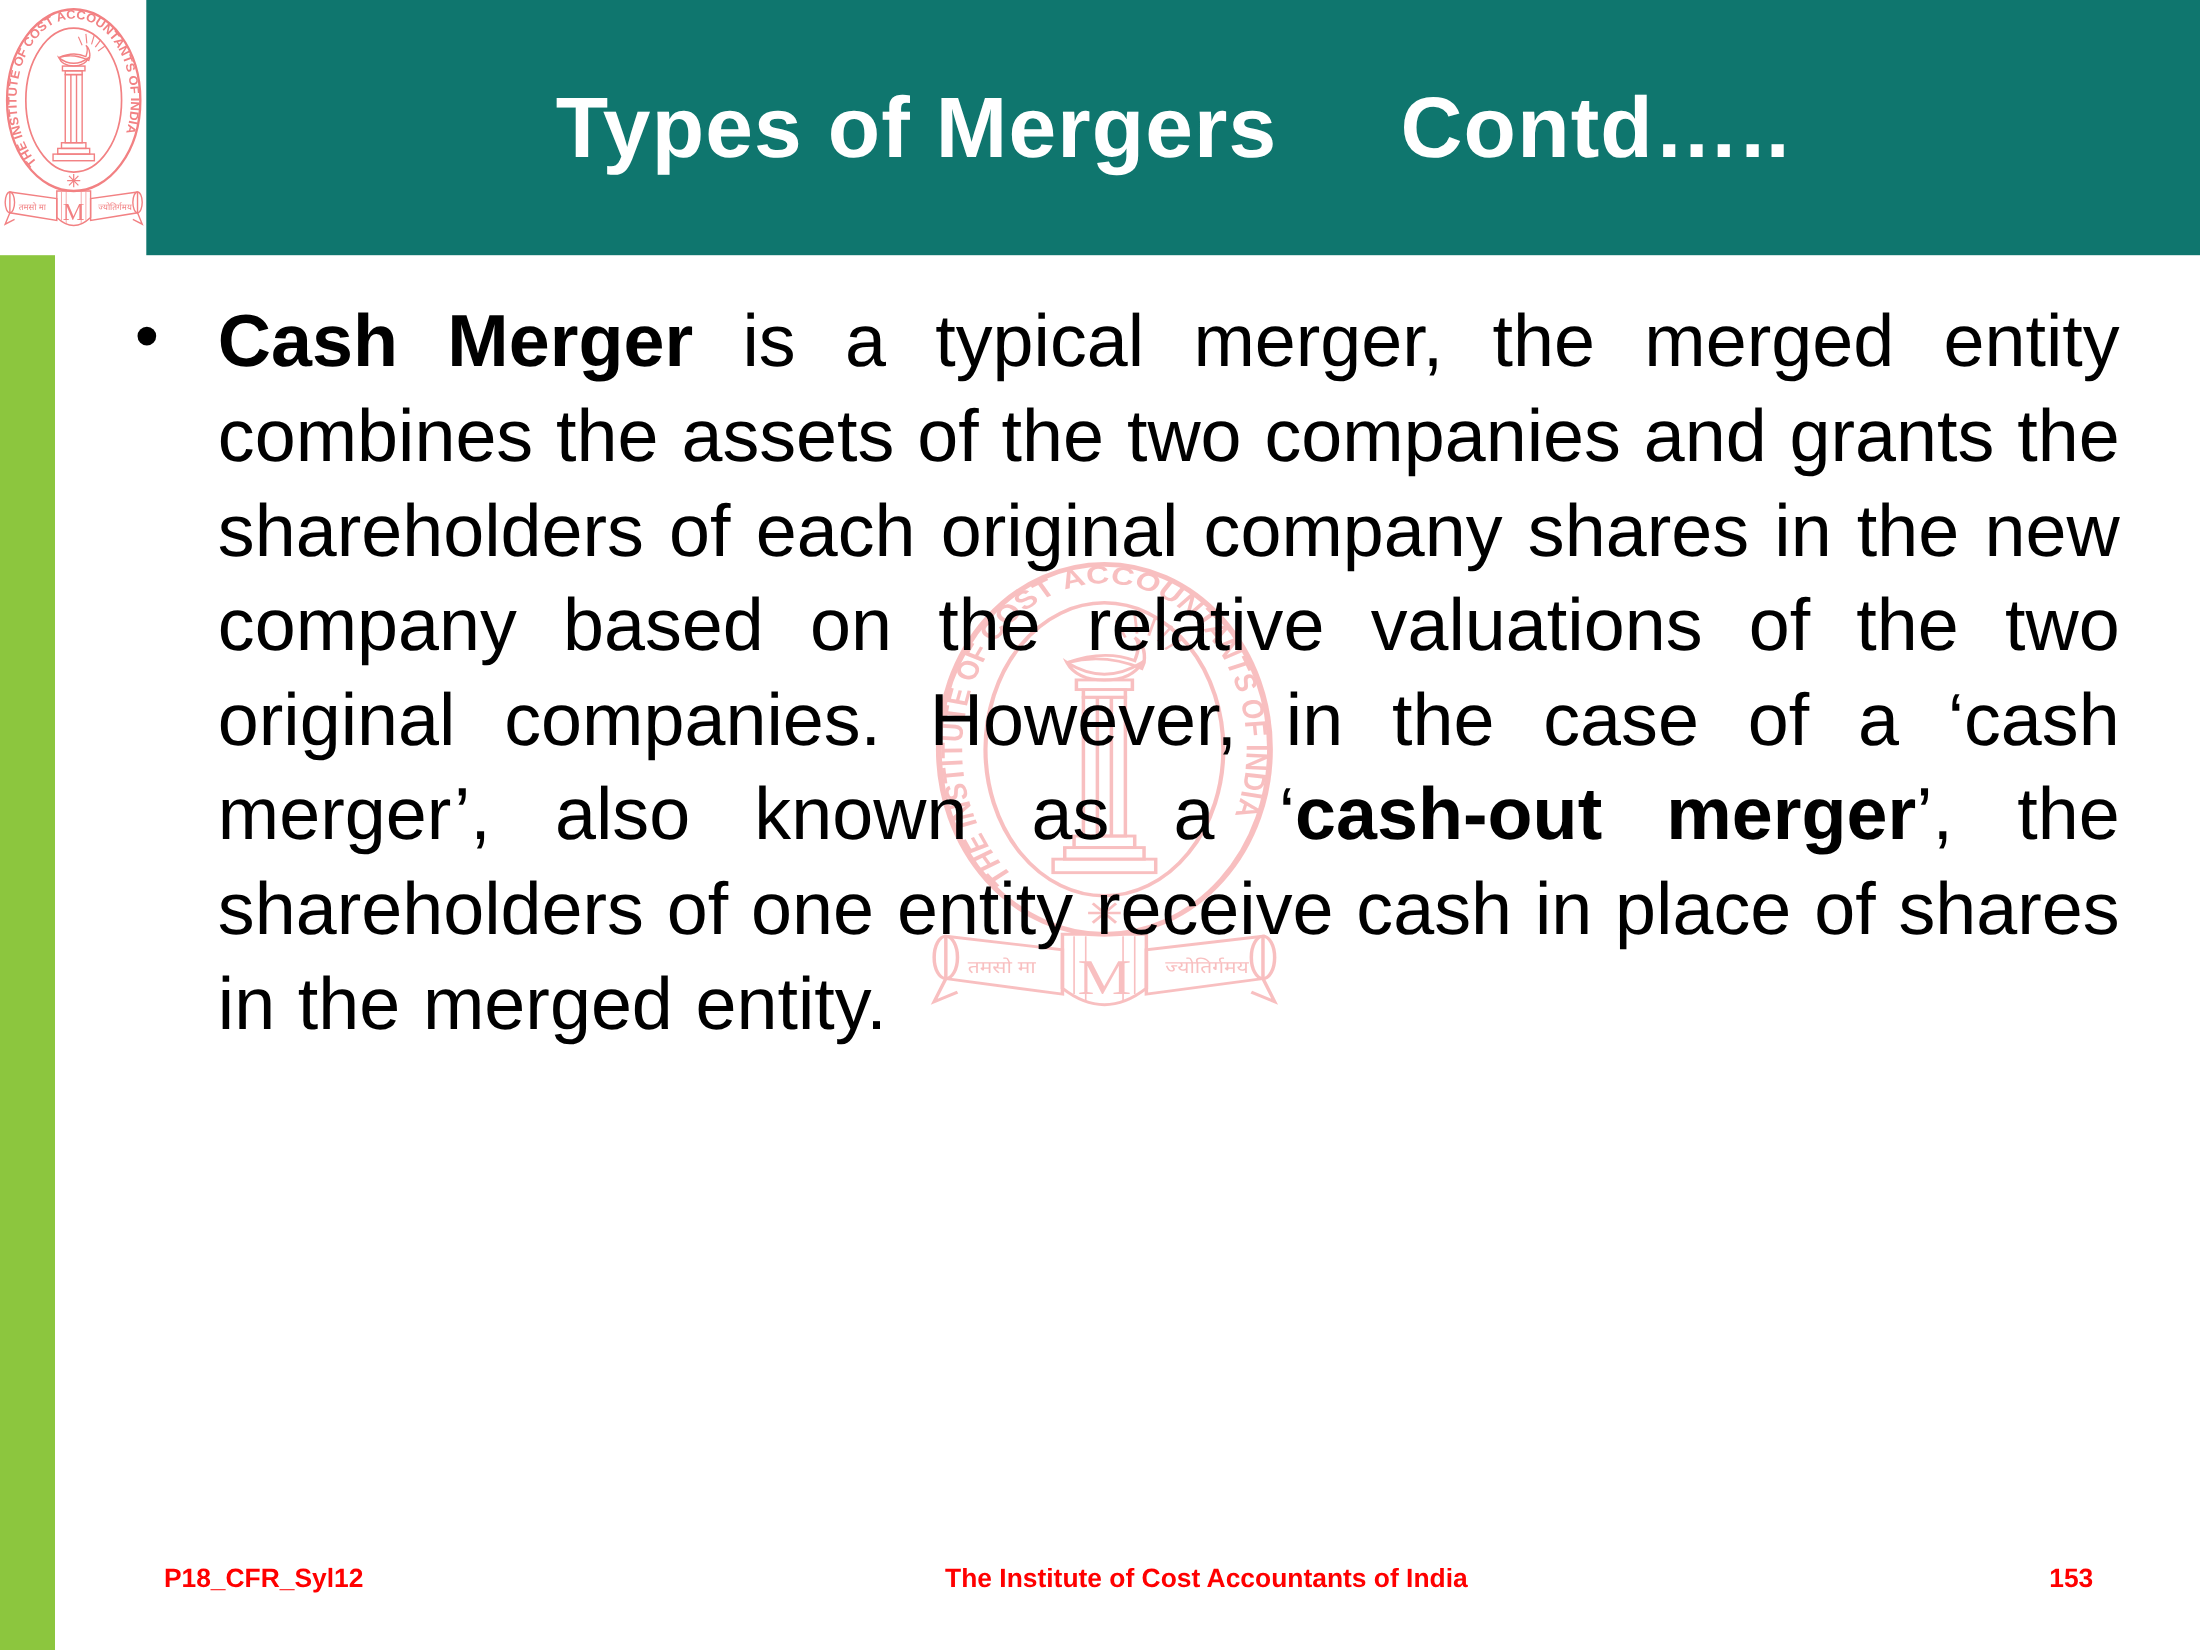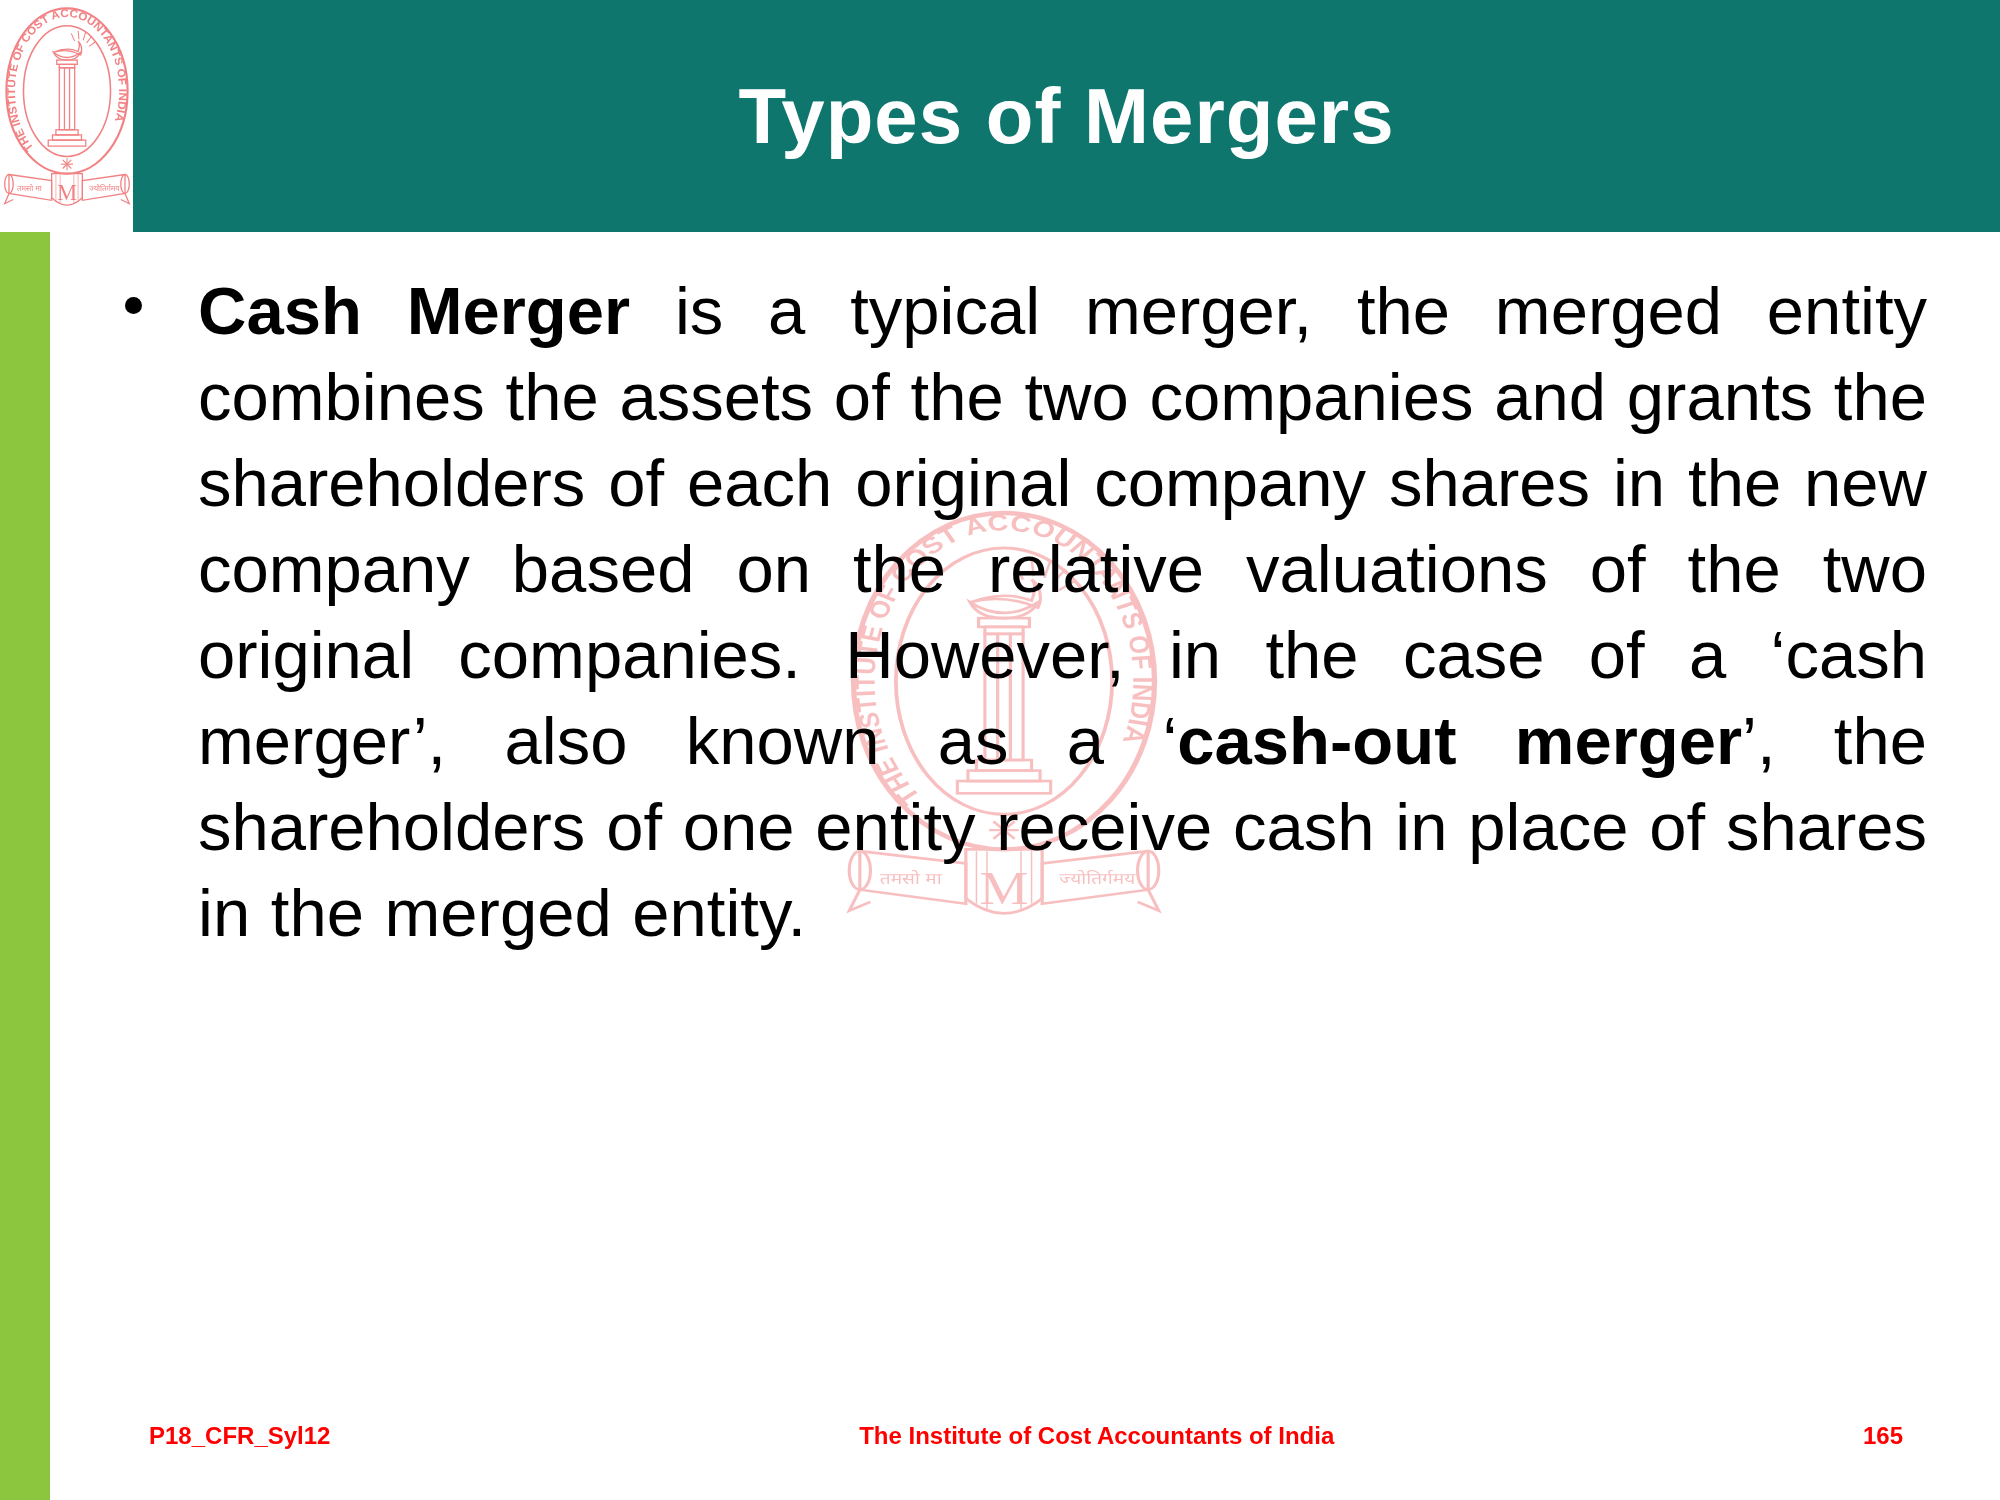--- a/index.html
+++ b/index.html
@@ -126,33 +126,34 @@
 
   <div class="logo-box">
     <svg class="logo-corner" width="128" height="222" viewBox="0 0 150 258" preserveAspectRatio="none">
       <use href="#icai-logo" xlink:href="#icai-logo"></use>
     </svg>
   </div>
 
   <div class="header-bar">
     <div class="slide-title">
       <span>Types of Mergers</span>
+      <span>Contd…..</span>
     </div>
   </div>
 
   <div class="green-bar"></div>
 
   <svg class="watermark" viewBox="0 0 150 258" preserveAspectRatio="none">
     <use href="#icai-logo" xlink:href="#icai-logo"></use>
   </svg>
 
   <div class="body-wrap">
     <div class="bullet-dot"></div>
     <div class="body-paragraph"><b>Cash Merger</b><span> is a typical merger, the merged entity combines the assets of the two companies and grants the shareholders of each original company shares in the new company based on the relative valuations of the two original companies. However, in the case of a ‘cash merger’, also known as a ‘</span><b>cash-out merger</b><span>’, the shareholders of one entity receive cash in place of shares in the merged entity.</span></div>
   </div>
 
   <div class="footer">
     <span>P18_CFR_Syl12</span>
     <span>The Institute of Cost Accountants of India</span>
-    <span>165</span>
+    <span>153</span>
   </div>
 
 </div>
 
 </body></html>

